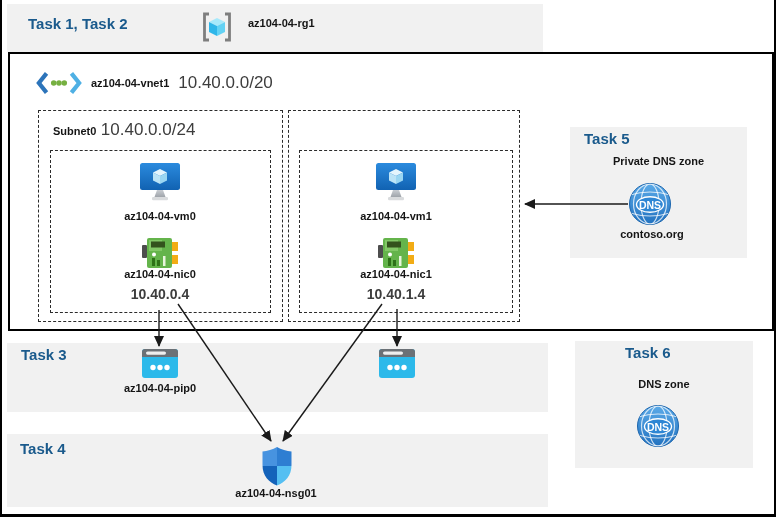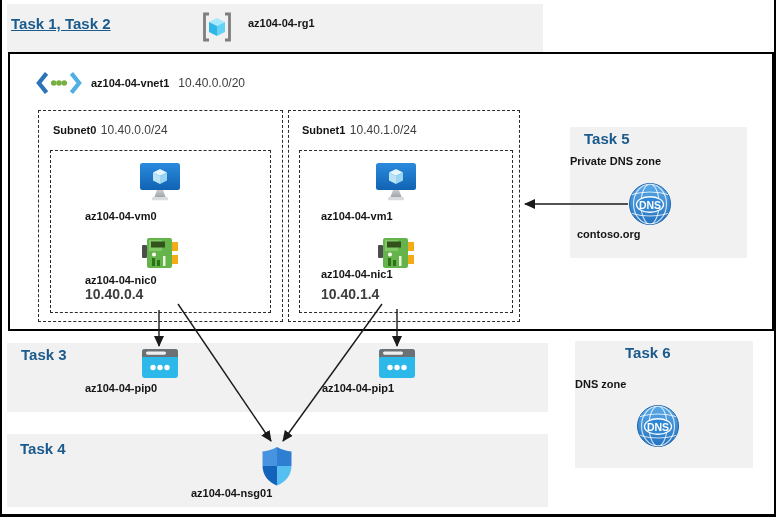--- a/index.html
+++ b/index.html
@@ -5,23 +5,23 @@
   html,body{margin:0;padding:0;background:#fff;}
   #canvas{
     position:relative;width:776px;height:517px;background:#fff;overflow:hidden;
     font-family:"Liberation Sans",sans-serif;
   }
   .frame{position:absolute;inset:0;border-left:2px solid #000;border-right:2px solid #000;border-bottom:3px solid #000;pointer-events:none;z-index:60;}
   .abs{position:absolute;}
   .band{position:absolute;background:#F1F1F1;}
   .task-label{position:absolute;font-weight:700;font-size:15px;color:#1A5A8C;white-space:nowrap;}
   .name{font-weight:700;font-size:11px;color:#151515;white-space:nowrap;}
-  .sub{font-weight:400;font-size:12px;color:#3D3D3D;white-space:nowrap;}
+  .sub{font-weight:400;font-size:17px;color:#3D3D3D;white-space:nowrap;}
   .ip{font-weight:700;font-size:14px;color:#3D3D3D;white-space:nowrap;}
-  .center{}
+  .center{text-align:center;}
   .vnet-box{position:absolute;left:8px;top:52px;width:766px;height:279px;border:2px solid #000;box-sizing:border-box;background:#fff;}
   .subnet{position:absolute;border:1px dashed #2b2b2b;box-sizing:border-box;}
   .inner-box{position:absolute;border:1px dashed #2b2b2b;box-sizing:border-box;}
   .vnet-header{position:absolute;left:36px;top:70px;display:flex;align-items:center;gap:9px;justify-content:space-between;}
   svg text{font-family:"Liberation Sans",sans-serif;}
   #arrows{position:absolute;left:0;top:0;z-index:50;pointer-events:none;}
 </style>
 </head>
 <body>
 
@@ -44,21 +44,21 @@
       <clipPath id="shieldClip">
         <path d="M17,1 C13,3.6 7,5.2 2.5,5.4 L2.5,19 C2.5,30 9,36.5 17,39.5 C25,36.5 31.5,30 31.5,19 L31.5,5.4 C27,5.2 21,3.6 17,1 Z"></path>
       </clipPath>
       <clipPath id="dnsClip">
           <circle cx="22" cy="22" r="20.5"></circle>
         </clipPath>
     </defs>
   </svg>
 
   <div class="band" style="left:7px;top:4px;width:536px;height:48px;"></div>
-  <div class="task-label" style="left:11px;top:15px;text-decoration:underline;">Task 1, Task 2</div>
+  <div class="task-label" style="left:28px;top:15px;">Task 1, Task 2</div>
 
   <svg class="abs" style="left:200px;top:10px;" width="34" height="34" viewBox="0 0 34 34">
     <path d="M9,4 H4.5 V30 H9" stroke="#7E7E7E" stroke-width="2.8" fill="none"></path>
     <path d="M25,4 H29.5 V30 H25" stroke="#7E7E7E" stroke-width="2.8" fill="none"></path>
     <polygon points="17,8 25,12 17,16 9,12" fill="#A7E9FB"></polygon>
     <polygon points="9,12 17,16 17,26 9,22" fill="#2FB6E9"></polygon>
     <polygon points="25,12 17,16 17,26 25,22" fill="#63D2F4"></polygon>
   </svg>
   <div class="abs name" style="left:248px;top:17px;">az104-04-rg1</div>
 
@@ -77,24 +77,20 @@
 
   <div class="subnet" style="left:38px;top:110px;width:245px;height:212px;">
     <div class="abs" style="left:14px;top:9px;">
       <span class="name">Subnet0</span>
       <span class="sub">10.40.0.0/24</span>
     </div>
     <div class="inner-box" style="left:11px;top:39px;width:221px;height:163px;"></div>
   </div>
 
   <div class="subnet" style="left:288px;top:110px;width:232px;height:212px;">
-    <div class="abs" style="left:13px;top:9px;">
-      <span class="name">Subnet1</span>
-      <span class="sub">10.40.1.0/24</span>
-    </div>
     <div class="inner-box" style="left:10px;top:39px;width:214px;height:163px;"></div>
   </div>
 
   <svg class="abs" style="left:138px;top:160px;" width="44" height="44" viewBox="0 0 44 44">
     <rect x="2" y="3" width="40" height="27" rx="2.5" fill="url(#monGrad)"></rect>
     <polygon points="22,9 29,12.5 22,16 15,12.5" fill="#E4F5FD"></polygon>
     <polygon points="15,12.5 22,16 22,24 15,20.5" fill="#BCE4F7"></polygon>
     <polygon points="29,12.5 22,16 22,24 29,20.5" fill="#9AD6F2"></polygon>
     <polygon points="19,30 25,30 27.5,37 16.5,37" fill="url(#standGrad)"></polygon>
     <rect x="14" y="37" width="16" height="3.2" rx="1.2" fill="#D9DBDD"></rect>
@@ -105,21 +101,21 @@
     <rect x="5" y="2" width="25" height="30" rx="2" fill="#64B44B"></rect>
     <rect x="7" y="4" width="13" height="11" fill="#82C866"></rect>
     <rect x="9" y="5.5" width="14" height="6" fill="#33531D"></rect>
     <circle cx="12" cy="18.5" r="2" fill="#fff"></circle>
     <rect x="10" y="22" width="3" height="8" fill="#2E7218"></rect>
     <rect x="15" y="24" width="3" height="6" fill="#2E7218"></rect>
     <rect x="21" y="20" width="2.5" height="10" fill="#E8F5DC"></rect>
     <rect x="30" y="6" width="6" height="9" fill="#F2AC15"></rect>
     <rect x="30" y="19" width="6" height="9" fill="#F2AC15"></rect>
   </svg>
-  <div class="abs name center" style="left:85px;top:268px;width:150px;margin-top:6px;">az104-04-nic0</div>
+  <div class="abs name center" style="left:85px;top:268px;width:150px;">az104-04-nic0</div>
   <div class="abs ip center" style="left:85px;top:286px;width:150px;">10.40.0.4</div>
 
   <svg class="abs" style="left:374px;top:160px;" width="44" height="44" viewBox="0 0 44 44">
     <rect x="2" y="3" width="40" height="27" rx="2.5" fill="url(#monGrad)"></rect>
     <polygon points="22,9 29,12.5 22,16 15,12.5" fill="#E4F5FD"></polygon>
     <polygon points="15,12.5 22,16 22,24 15,20.5" fill="#BCE4F7"></polygon>
     <polygon points="29,12.5 22,16 22,24 29,20.5" fill="#9AD6F2"></polygon>
     <polygon points="19,30 25,30 27.5,37 16.5,37" fill="url(#standGrad)"></polygon>
     <rect x="14" y="37" width="16" height="3.2" rx="1.2" fill="#D9DBDD"></rect>
   </svg>
@@ -167,21 +163,20 @@
   </svg>
   <div class="abs name center" style="left:85px;top:382px;width:150px;">az104-04-pip0</div>
   <svg class="abs" style="left:379px;top:349px;" width="36" height="29" viewBox="0 0 36 29">
     <rect x="0" y="0" width="36" height="29" rx="3" fill="#2CB9EA"></rect>
     <path d="M0,8 L36,8 L36,3 A3,3 0 0 0 33,0 L3,0 A3,3 0 0 0 0,3 Z" fill="#6C7176"></path>
     <rect x="4" y="2.5" width="20" height="3.2" rx="1.6" fill="#EFEFEF"></rect>
     <circle cx="11" cy="18.5" r="2.7" fill="#fff"></circle>
     <circle cx="18" cy="18.5" r="2.7" fill="#fff"></circle>
     <circle cx="25" cy="18.5" r="2.7" fill="#fff"></circle>
   </svg>
-  <div class="abs name center" style="left:322px;top:382px;width:150px;">az104-04-pip1</div>
 
   <div class="band" style="left:7px;top:434px;width:541px;height:73px;"></div>
   <div class="task-label" style="left:20px;top:440px;">Task 4</div>
   <svg class="abs" style="left:260px;top:446px;" width="34" height="40" viewBox="0 0 34 40">
     <g clip-path="url(#shieldClip)">
       <rect x="0" y="0" width="17" height="20" fill="#4793E0"></rect>
       <rect x="17" y="0" width="17" height="20" fill="#2E7ED2"></rect>
       <rect x="0" y="20" width="17" height="20" fill="#1463BA"></rect>
       <rect x="17" y="20" width="17" height="20" fill="#55BFF2"></rect>
     </g>

